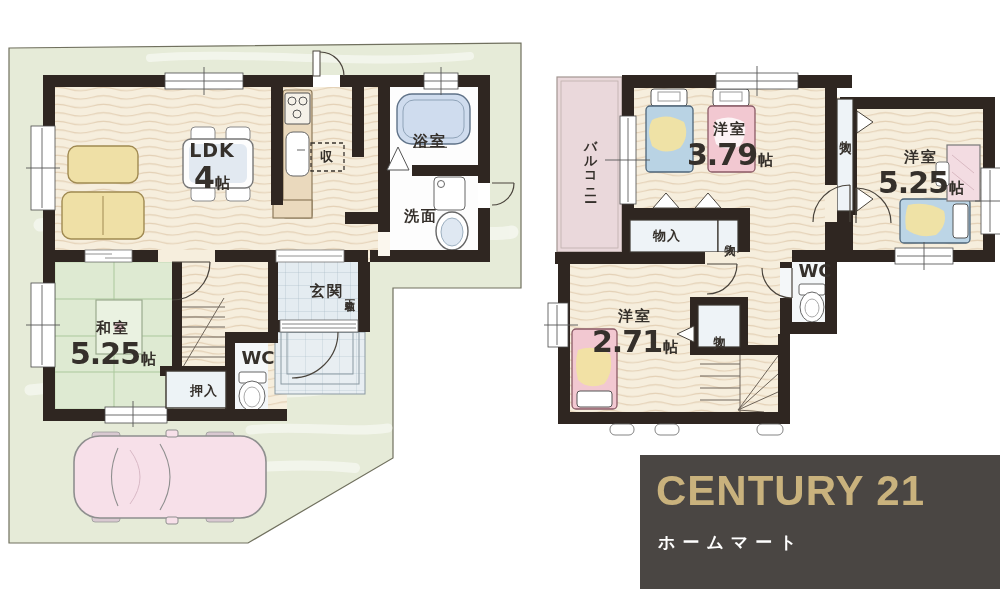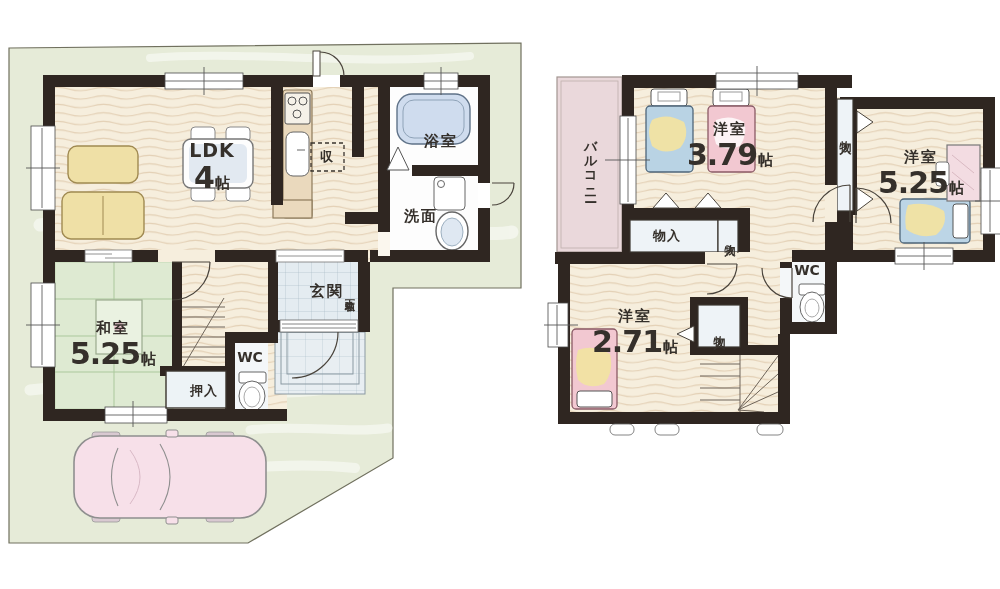--- a/index.html
+++ b/index.html
@@ -8,21 +8,21 @@
   #plan-svg{position:absolute;left:0;top:0;}
   .lbl{position:absolute;transform:translate(-50%,-50%);color:#35302b;font-weight:600;
        white-space:nowrap;text-align:center;line-height:1.1;z-index:5;}
   .room{font-size:15px;letter-spacing:2px;}
   .sz{display:flex;align-items:baseline;justify-content:center;}
   .sz .num{font-size:30px;font-weight:600;letter-spacing:-1px;}
   .sz .unit{font-size:15px;margin-left:1px;}
   .ldk-name{font-size:19px;letter-spacing:1px;}
   .ldk-num{font-size:33px;}
   .small{font-size:13px;letter-spacing:1px;}
-  .wc{font-size:14px;letter-spacing:0px;}
+  .wc{font-size:18px;letter-spacing:0px;margin-left:8px;}
   .tiny{font-size:11px;}
   .vert{writing-mode:vertical-rl;text-orientation:upright;letter-spacing:1px;}
   .v13{font-size:13px;} .v12{font-size:12px;} .v10{font-size:10px;}
   #logo{position:absolute;left:640px;top:455px;width:360px;height:134px;background:#4a4643;z-index:6;}
   #logo .brand{position:absolute;left:16px;top:12px;font-size:42px;font-weight:bold;
                color:#c9b27d;letter-spacing:1px;font-family:"Liberation Sans","DejaVu Sans",sans-serif;}
   #logo .co{position:absolute;left:18px;top:76px;font-size:17px;color:#ffffff;
             letter-spacing:7px;font-weight:600;}
 </style>
 </head>
@@ -309,21 +309,21 @@
 </svg>
 
 <div class="lbl" style="left:212px;top:167px;">
   <div class="ldk-name">LDK</div>
   <div class="sz">
         <span class="num ldk-num">4</span>
         <span class="unit">帖</span>
       </div>
 </div>
 <div class="lbl small" style="left:327px;top:157px;">収</div>
-<div class="lbl room" style="left:441px;top:141px;">浴室</div>
+<div class="lbl room" style="left:430px;top:141px;text-decoration:underline;">浴室</div>
 <div class="lbl room" style="left:421px;top:216px;text-align:center;">洗面</div>
 <div class="lbl room" style="left:310px;top:291px;margin-left:17px;">玄関</div>
 <div class="lbl vert v10" style="left:350px;top:293px;">下駄箱</div>
 <div class="lbl" style="left:113px;top:345px;">
   <div class="room">和室</div>
   <div class="sz">
         <span class="num">5.25</span>
         <span class="unit">帖</span>
       </div>
 </div>
@@ -351,14 +351,18 @@
 <div class="lbl vert tiny" style="left:729px;top:236px;">物入</div>
 <div class="lbl" style="left:635px;top:333px;">
   <div class="room">洋室</div>
   <div class="sz">
         <span class="num">2.71</span>
         <span class="unit">帖</span>
       </div>
 </div>
 <div class="lbl vert v12" style="left:719px;top:327px;">物入</div>
 
+<div id="logo">
+  <div class="brand">CENTURY 21</div>
+  <div class="co">ホームマート</div>
+</div>
 
 </div>
 
 </body></html>

